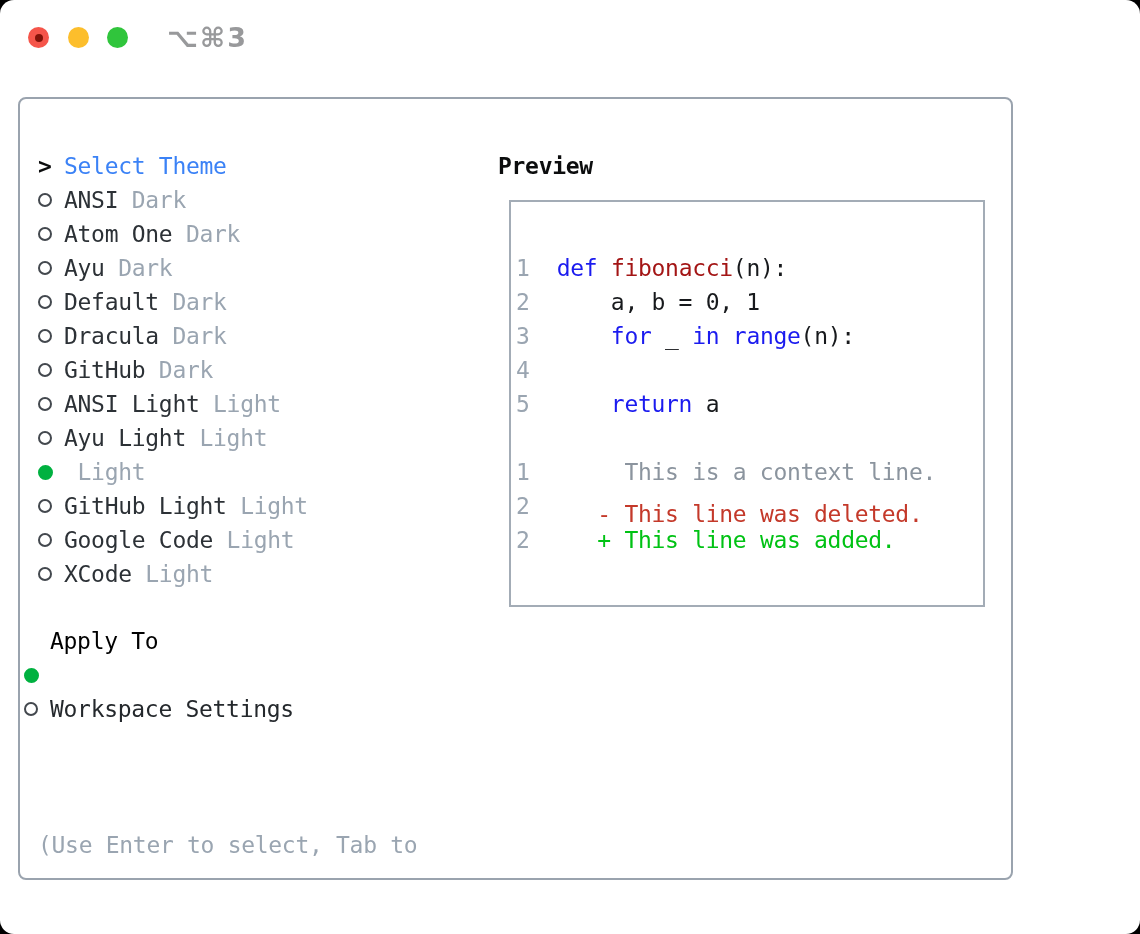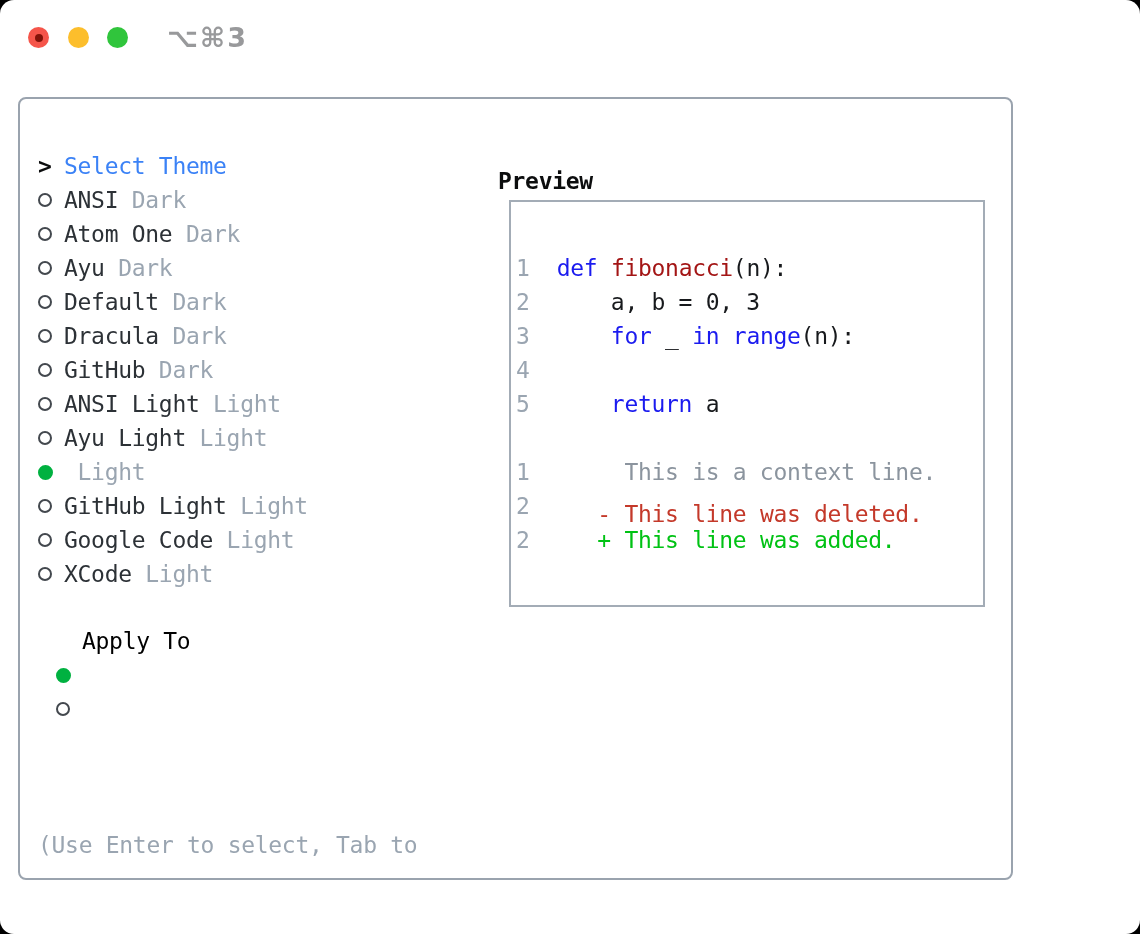--- a/index.html
+++ b/index.html
@@ -36,27 +36,27 @@
   .bullet.sel{background:var(--selection-green);border-color:var(--selection-green);width:15px;height:15px;}
   .prefix{font-weight:bold;color:#0c0d0e;}
   .hdr{font-weight:normal;color:#3b82f6;}
   .t-name{color:#2c3136;}
   .t-name.sel{color:var(--selection-green);}
   .t-var{color:var(--muted-gray);}
   .opt-label{color:#24282c;}
   .opt-label.sel{color:var(--selection-green);}
 
   .theme-col{position:absolute;left:18px;top:50px;}
-  .apply-col{position:absolute;left:36px;top:525px;}
+  .apply-col{position:absolute;left:4px;top:525px;}
   .help{position:absolute;left:18px;top:661px;font-size:23px;line-height:34px;
         letter-spacing:-0.3px;color:var(--muted-gray);white-space:pre;}
 
   
   .preview-title{position:absolute;left:478px;top:50px;height:34px;display:flex;align-items:center;
-                 font-size:23px;font-weight:bold;color:#0c0d0e;letter-spacing:-0.3px;margin-top:15px;}
+                 font-size:23px;font-weight:bold;color:#0c0d0e;letter-spacing:-0.3px;}
   .preview-box{
     position:absolute;left:489px;top:101px;width:476px;height:407px;
     box-sizing:border-box;border:2px solid var(--preview-border);
     padding:49px 0 0 5px;overflow:hidden;background:#fff;
   }
   .pline{height:34px;display:flex;align-items:center;font-size:23px;
          letter-spacing:-0.3px;white-space:pre;}
   .c-num{color:var(--muted-gray);}
   .c-plain{color:#17191c;}
   .c-kw{color:var(--keyword-blue);}
@@ -101,34 +101,34 @@
         <div class="row"><span class="bullet-slot"><span class="bullet"></span></span><span class="t-name">XCode</span><span class="t-var"> Light</span></div>
       </div>
 
     <div class="apply-col" id="apply-list">
       <div class="row">
         <span class="bullet-slot"></span>
         <span>Apply To</span>
       </div>
 
     <div class="row"><span class="bullet-slot"><span class="bullet sel"></span></span></div>
-        <div class="row"><span class="bullet-slot"><span class="bullet"></span></span></div>
+        <div class="row"><span class="bullet-slot"><span class="bullet"></span></span><span class="opt-label">Workspace Settings</span></div>
       </div>
 
     <div class="help">
       <div>(Use Enter to select, Tab to</div>
       <div>change focus)</div>
     </div>
 
     <div class="preview-title">Preview</div>
 
     <div class="preview-box" id="preview-box">
 
     <div class="pline"><span class="c-num">1</span><span class="c-plain">  </span><span class="c-kw">def</span><span class="c-plain"> </span><span class="c-fn">fibonacci</span><span class="c-plain">(n):</span></div>
-        <div class="pline"><span class="c-num">2</span><span class="c-plain">      a, b = 0, 3</span></div>
+        <div class="pline"><span class="c-num">2</span><span class="c-plain">      a, b = 0, 1</span></div>
         <div class="pline"><span class="c-num">3</span><span class="c-plain">      </span><span class="c-kw">for</span><span class="c-plain"> _ </span><span class="c-kw">in</span><span class="c-plain"> </span><span class="c-kw">range</span><span class="c-plain">(n):</span></div>
         <div class="pline"><span class="c-num">4</span></div>
         <div class="pline"><span class="c-num">5</span><span class="c-plain">      </span><span class="c-kw">return</span><span class="c-plain"> a</span></div>
         <div class="pline"></div>
         <div class="pline"><span class="c-num">1</span><span class="c-ctx">       This is a context line.</span></div>
         <div class="pline"><span class="c-num">2</span><span class="c-plain">     </span><span class="c-del">- This line was deleted.</span></div>
         <div class="pline"><span class="c-num">2</span><span class="c-plain">     </span><span class="c-add">+ This line was added.</span></div>
       </div>
 
   </div>

